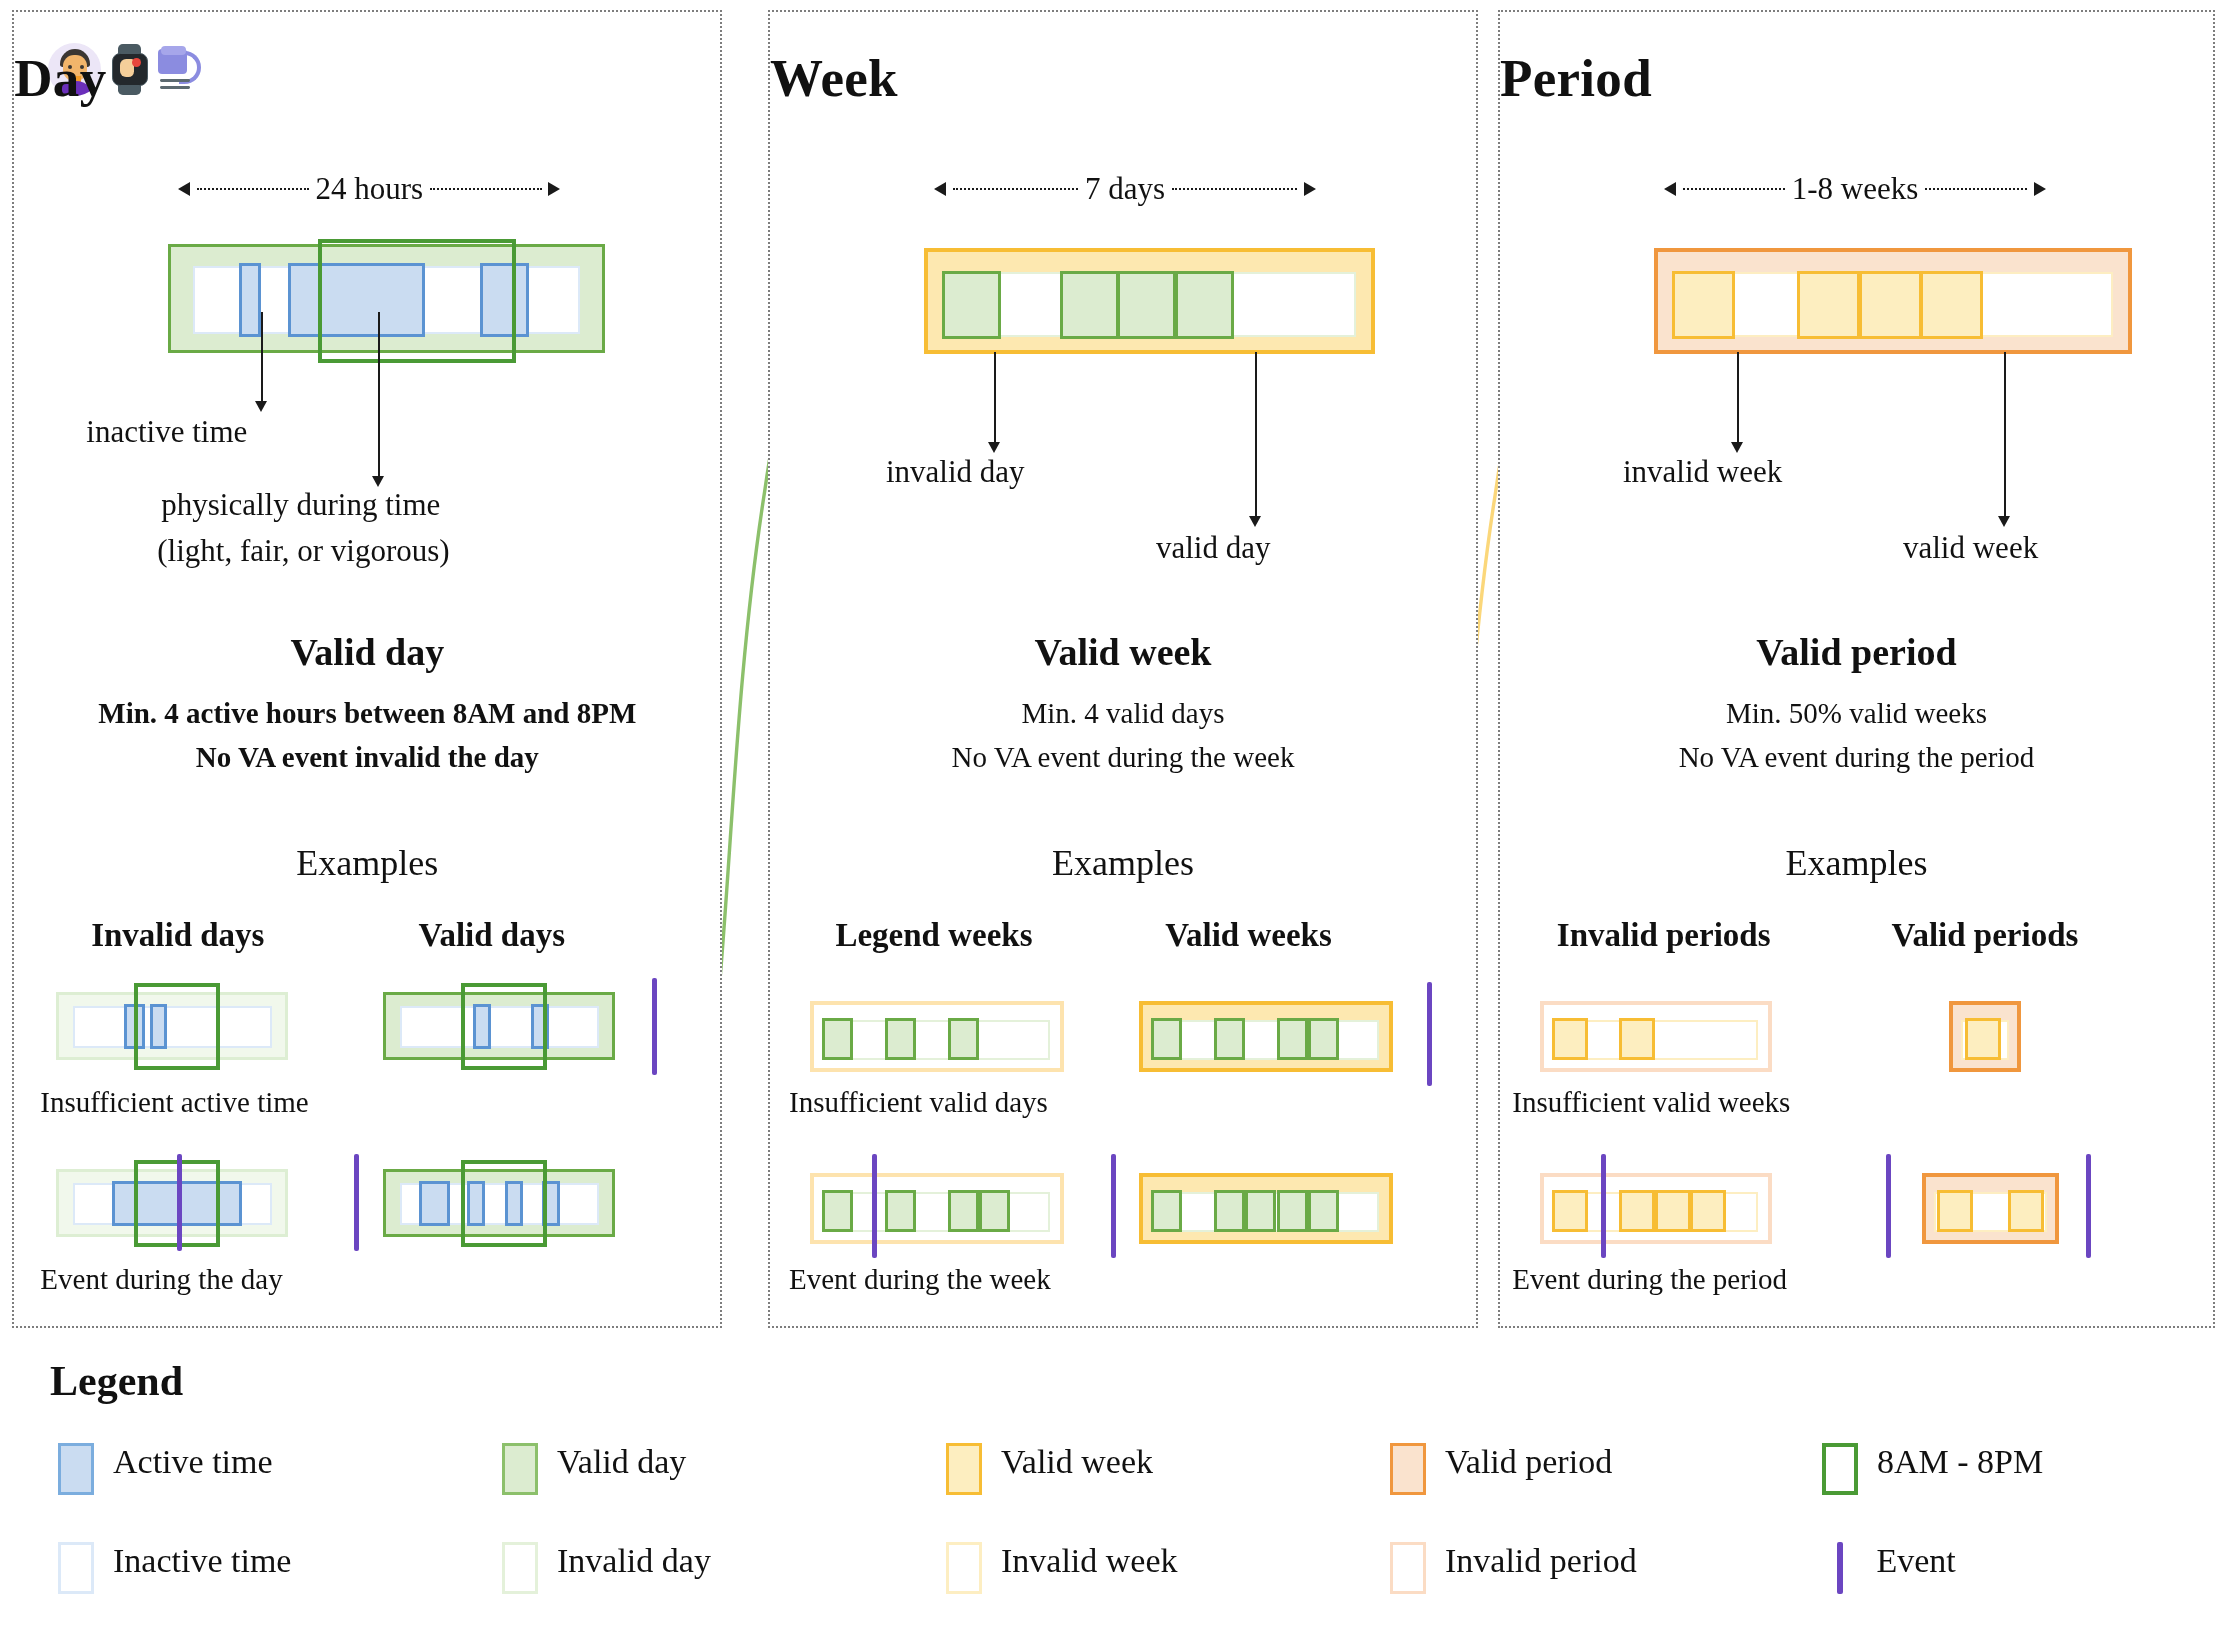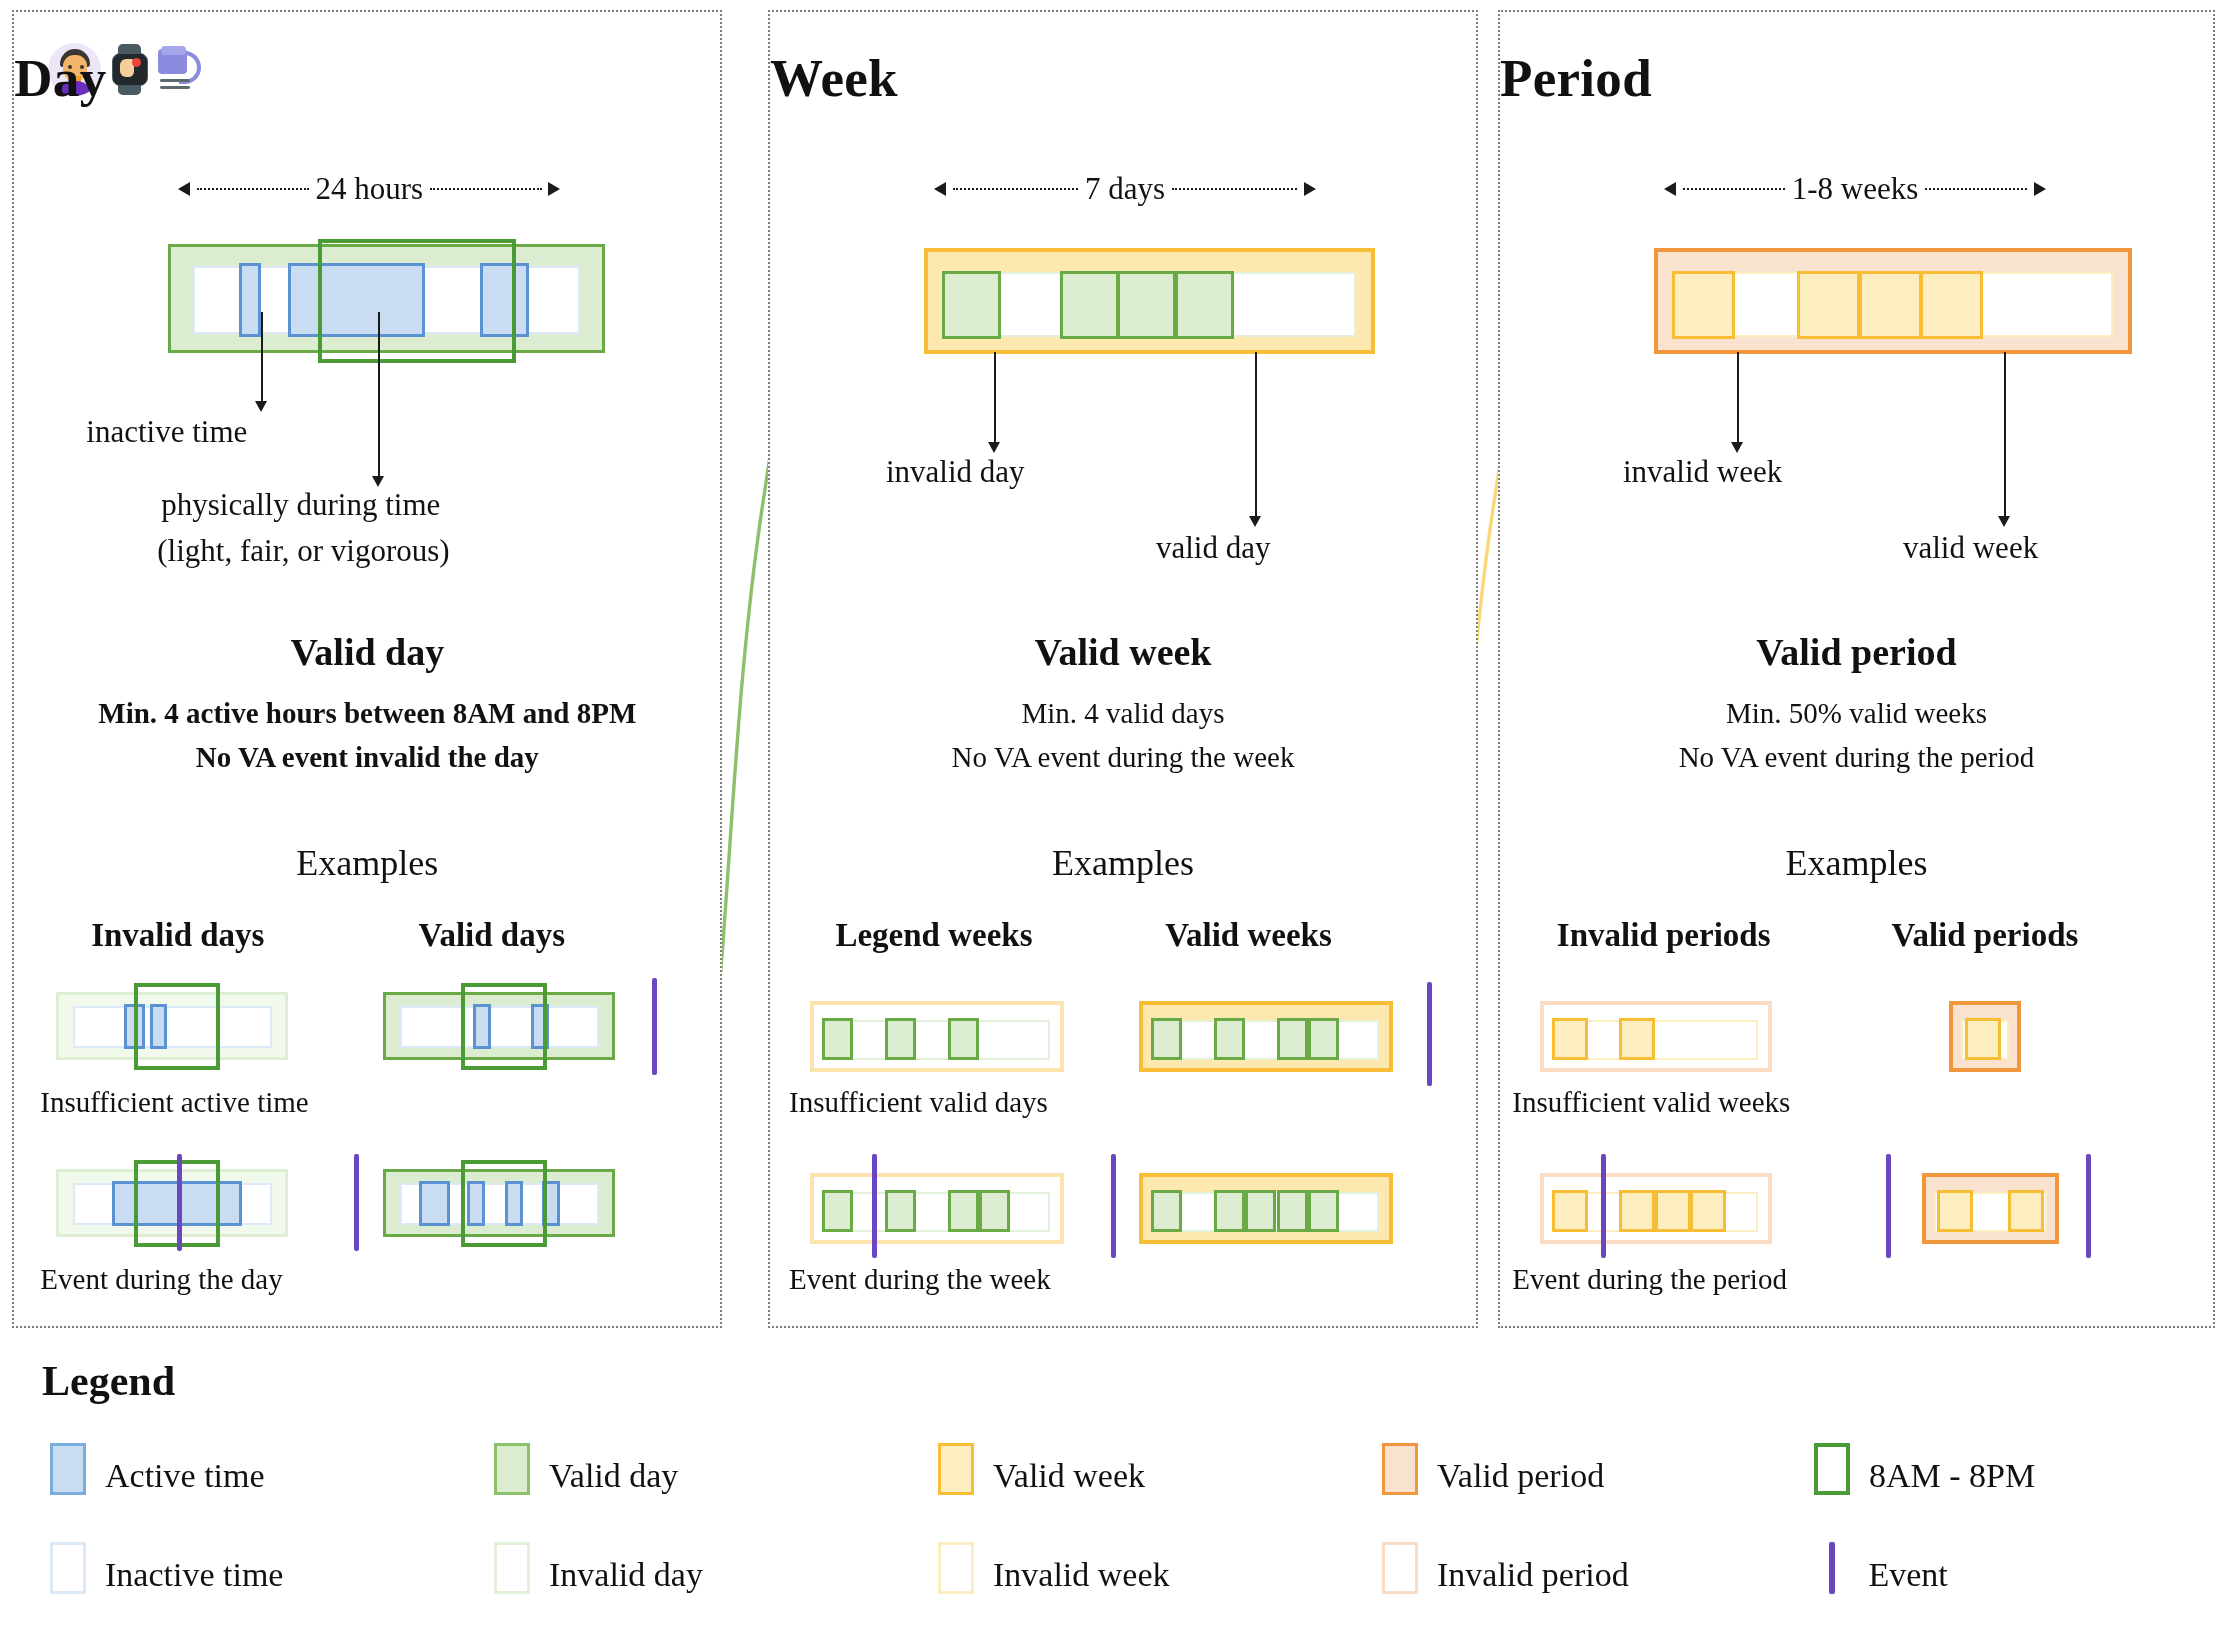--- a/index.html
+++ b/index.html
@@ -76,23 +76,23 @@
   .ann-lbl{position:absolute;font-size:31px;white-space:nowrap;}
 
   
   .h-valid{position:absolute;width:100%;text-align:center;font-size:38px;font-weight:bold;}
   .crit{position:absolute;width:100%;text-align:center;font-size:29px;line-height:1.52;}
   .h-ex{position:absolute;width:100%;text-align:center;font-size:36px;}
   .col-h{position:absolute;font-size:33px;font-weight:bold;text-align:center;}
   .cap{position:absolute;font-size:29px;white-space:nowrap;}
 
   
-  .legend{position:absolute;left:4px;top:1349px;width:1855px;height:302px;}
+  .legend{position:absolute;left:12px;top:1349px;width:1855px;height:302px;}
   .legend-title{position:absolute;left:38px;top:8.2px;font-size:42px;font-weight:bold;}
-  .lrow{position:absolute;display:flex;align-items:flex-end;gap:19px;}
+  .lrow{position:absolute;display:flex;align-items:flex-start;gap:19px;}
   .sw{width:36px;height:52px;box-sizing:border-box;}
   .sw-active  {background:#cadcf1;border:3.4px solid #7badde;}
   .sw-inactive{background:#ffffff;border:3.4px solid #dce9f8;}
   .sw-vday    {background:#dcecd0;border:3.4px solid #8cc06b;}
   .sw-iday    {background:#ffffff;border:3.4px solid #e4f1da;}
   .sw-vweek   {background:#fdeec0;border:3.4px solid #f7bd34;}
   .sw-iweek   {background:#ffffff;border:3.4px solid #fdeec2;}
   .sw-vperiod {background:#fae3ce;border:3.4px solid #f0973e;}
   .sw-iperiod {background:#ffffff;border:3.4px solid #fbdcc4;}
   .sw-8am     {background:#ffffff;border:4.1px solid #4a9a35;}

